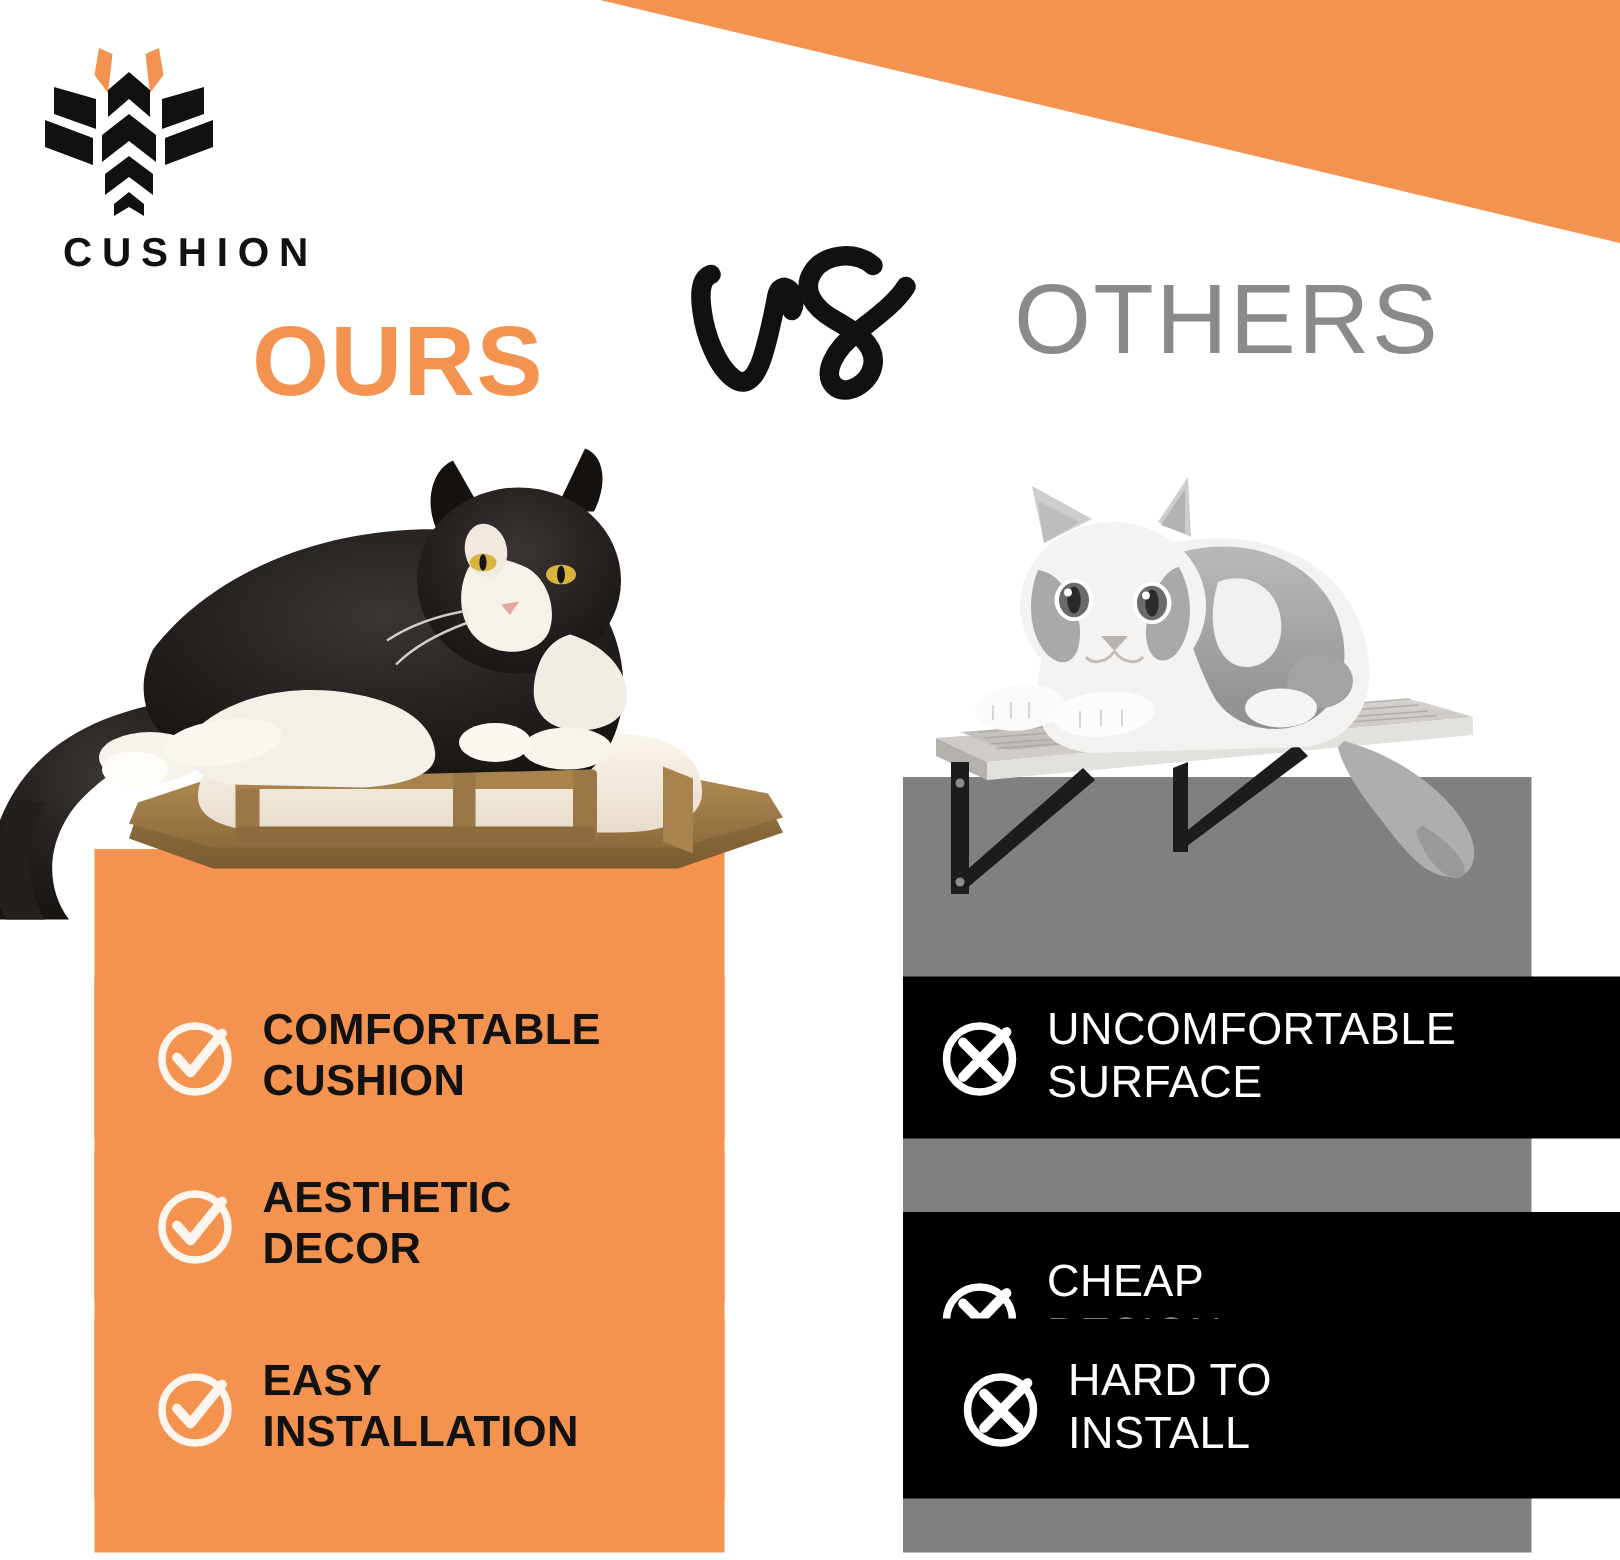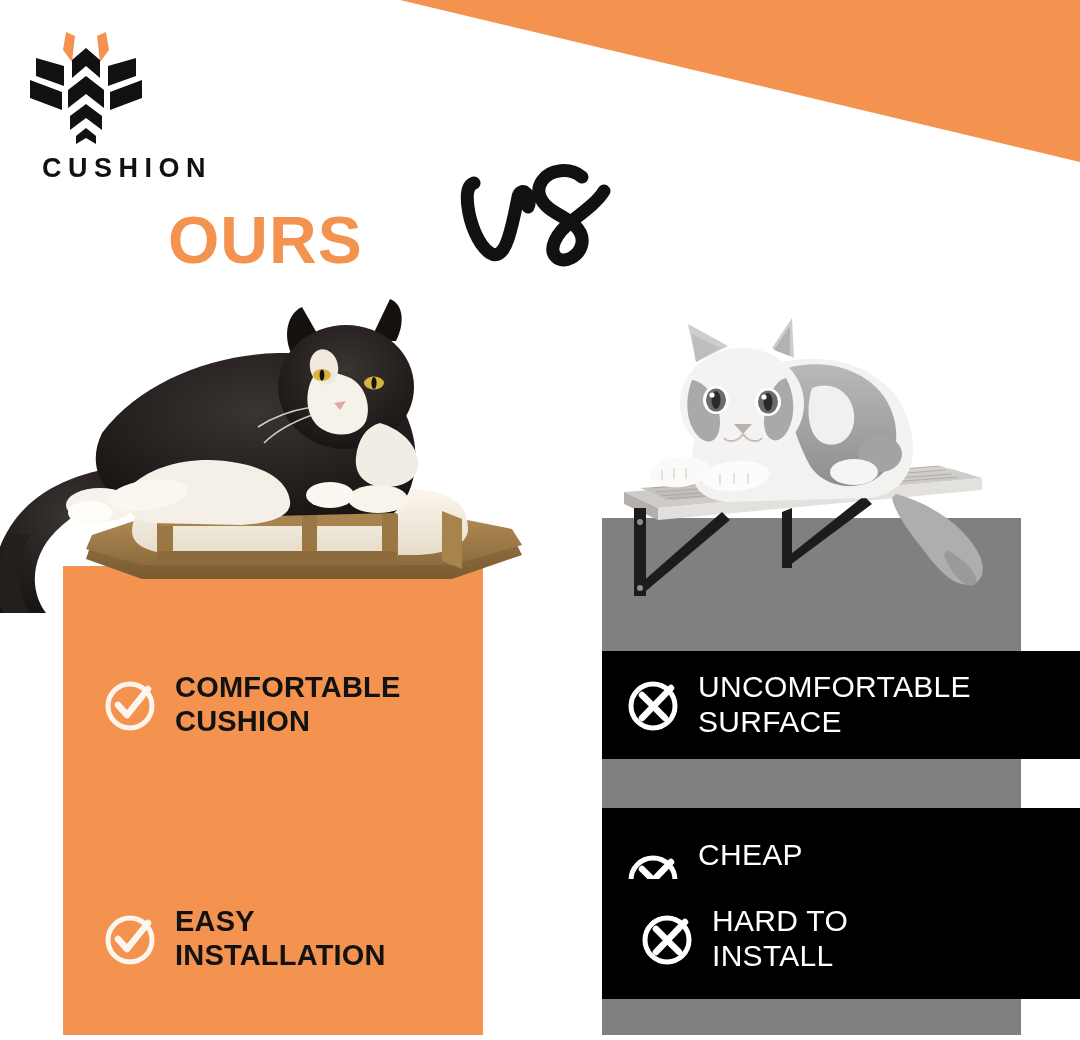--- a/index.html
+++ b/index.html
@@ -122,20 +122,21 @@
     <div class="h-vs">
       <svg width="175" height="130" viewBox="0 0 175 130">
 
         <path d="M22 24 C16 26 14 34 16 48 C18 64 26 86 38 94 C46 99 52 92 56 80
                  C61 65 64 48 66 38 C67 33 71 31 74 34 C78 38 78 44 76 48" fill="none" stroke="#111" stroke-width="13" stroke-linecap="round" stroke-linejoin="round"></path>
 
         <path d="M130 18 C118 8 98 10 90 22 C82 34 90 46 104 54 C118 62 132 70 130 84
                  C128 97 112 106 104 98 C96 90 104 74 120 62 C134 51 146 42 152 32" fill="none" stroke="#111" stroke-width="13" stroke-linecap="round" stroke-linejoin="round"></path>
       </svg>
     </div>
+    <div class="h-others">OTHERS</div>
   </div>
 
   <div class="panel-orange"></div>
   <div class="panel-gray"></div>
 
   <div class="photo-left">
     <svg width="600" height="330" viewBox="0 0 600 330">
       <defs>
         <linearGradient id="woodTop" x1="0" y1="0" x2="0" y2="1">
           <stop offset="0" stop-color="#b08b55"></stop>
@@ -296,20 +297,30 @@
     <span class="feat-icon">
       <svg width="58" height="58" viewBox="0 0 58 58">
         <circle cx="29" cy="30" r="22" fill="none" stroke="#fdf6ee" stroke-width="5"></circle>
         <path d="M17 29 L26 39 L47 13" fill="none" stroke="#fdf6ee" stroke-width="6.5" stroke-linecap="round" stroke-linejoin="round"></path>
       </svg>
     </span>
     <span class="feat-text">COMFORTABLE
 CUSHION</span>
   </div>
 
+  <div class="feat feat-left fl2">
+    <span class="feat-icon">
+      <svg width="58" height="58" viewBox="0 0 58 58">
+        <circle cx="29" cy="30" r="22" fill="none" stroke="#fdf6ee" stroke-width="5"></circle>
+        <path d="M17 29 L26 39 L47 13" fill="none" stroke="#fdf6ee" stroke-width="6.5" stroke-linecap="round" stroke-linejoin="round"></path>
+      </svg>
+    </span>
+    <span class="feat-text">AESTHETIC
+DECOR</span>
+  </div>
 
   <div class="feat feat-left fl3">
     <span class="feat-icon">
       <svg width="58" height="58" viewBox="0 0 58 58">
         <circle cx="29" cy="30" r="22" fill="none" stroke="#fdf6ee" stroke-width="5"></circle>
         <path d="M17 29 L26 39 L47 13" fill="none" stroke="#fdf6ee" stroke-width="6.5" stroke-linecap="round" stroke-linejoin="round"></path>
       </svg>
     </span>
     <span class="feat-text">EASY
 INSTALLATION</span>

